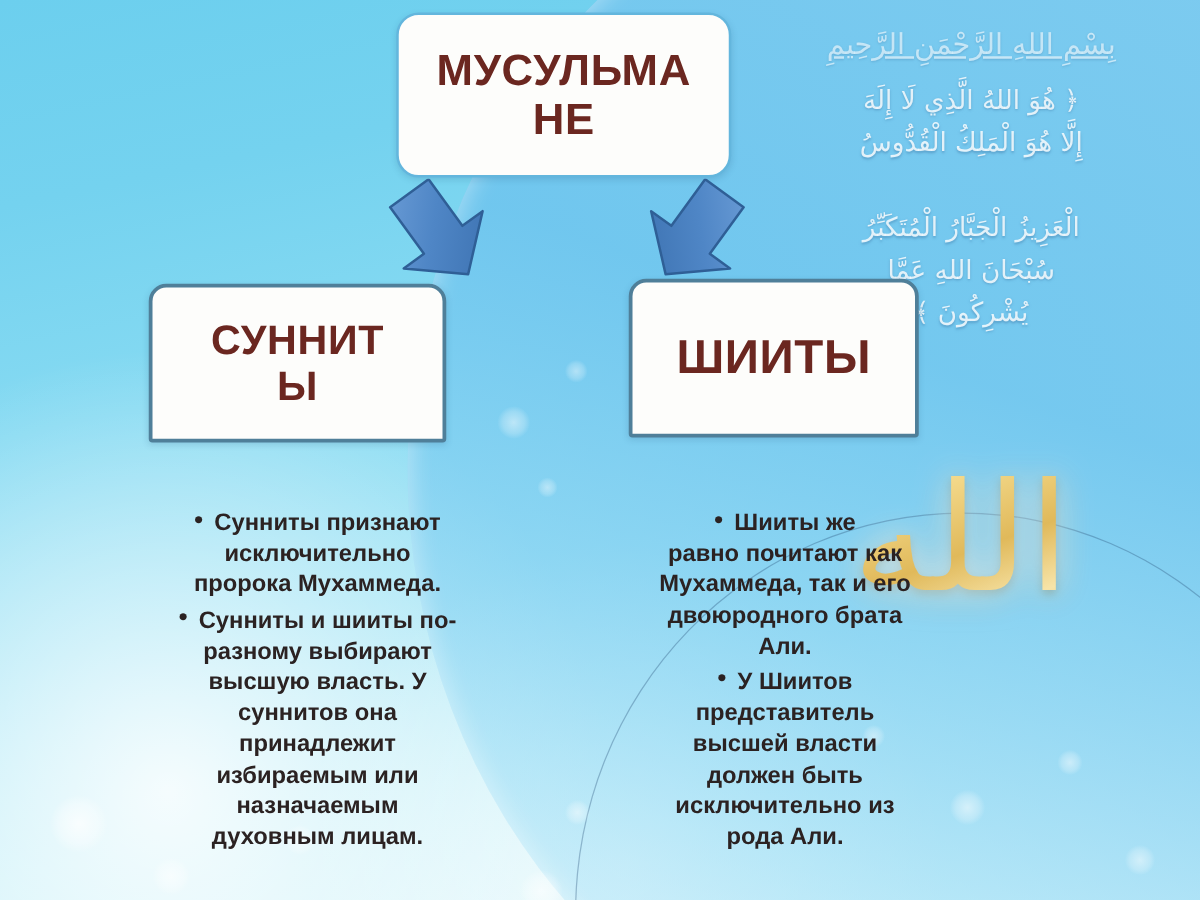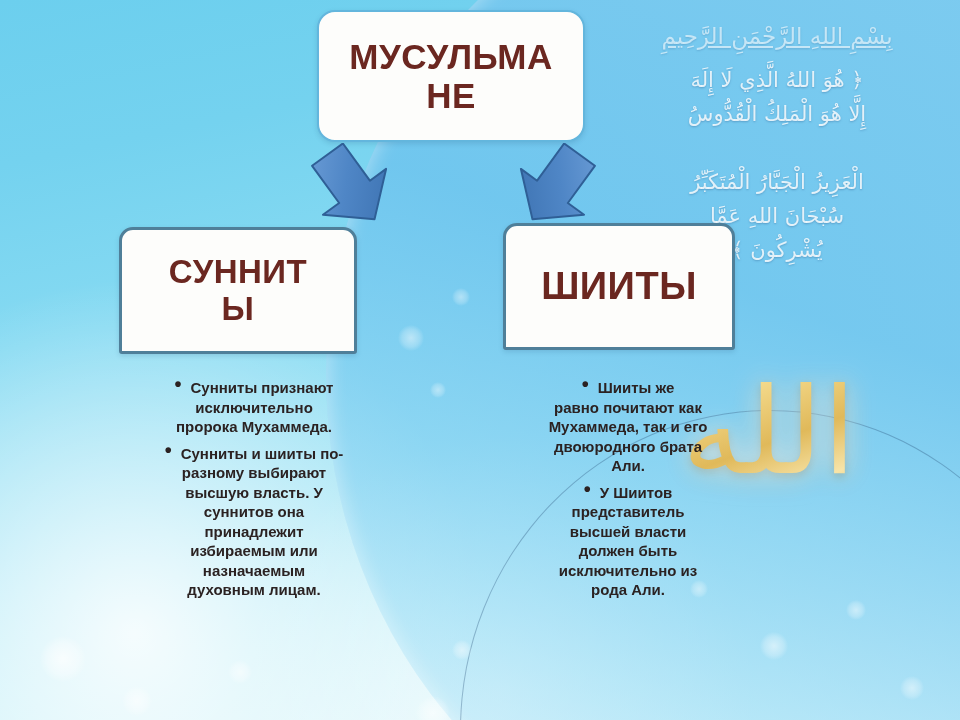--- a/index.html
+++ b/index.html
@@ -163,23 +163,24 @@
   
   .arrow { position: absolute; }
   .arrow-left  { left: 292px; top: 143px; width: 118px; height: 88px; }
   .arrow-right { left: 497px; top: 143px; width: 118px; height: 88px; }
 
   
   .col {
     position: absolute;
     color: #2b2222;
     font-weight: bold;
-    font-size: 15px;
+    font-size: 19px;
     line-height: 1.30;
     text-align: center;
+    margin-top: 32px;
   }
   .col-left  { left: 98px;  top: 371px; width: 312px; }
   .col-right { left: 482px; top: 371px; width: 292px; }
 
   .col p { margin: 0; }
   .col .bullet::before {
     content: "\2022";
     font-size: 20px;
     margin-right: 9px;
     vertical-align: 2px;

